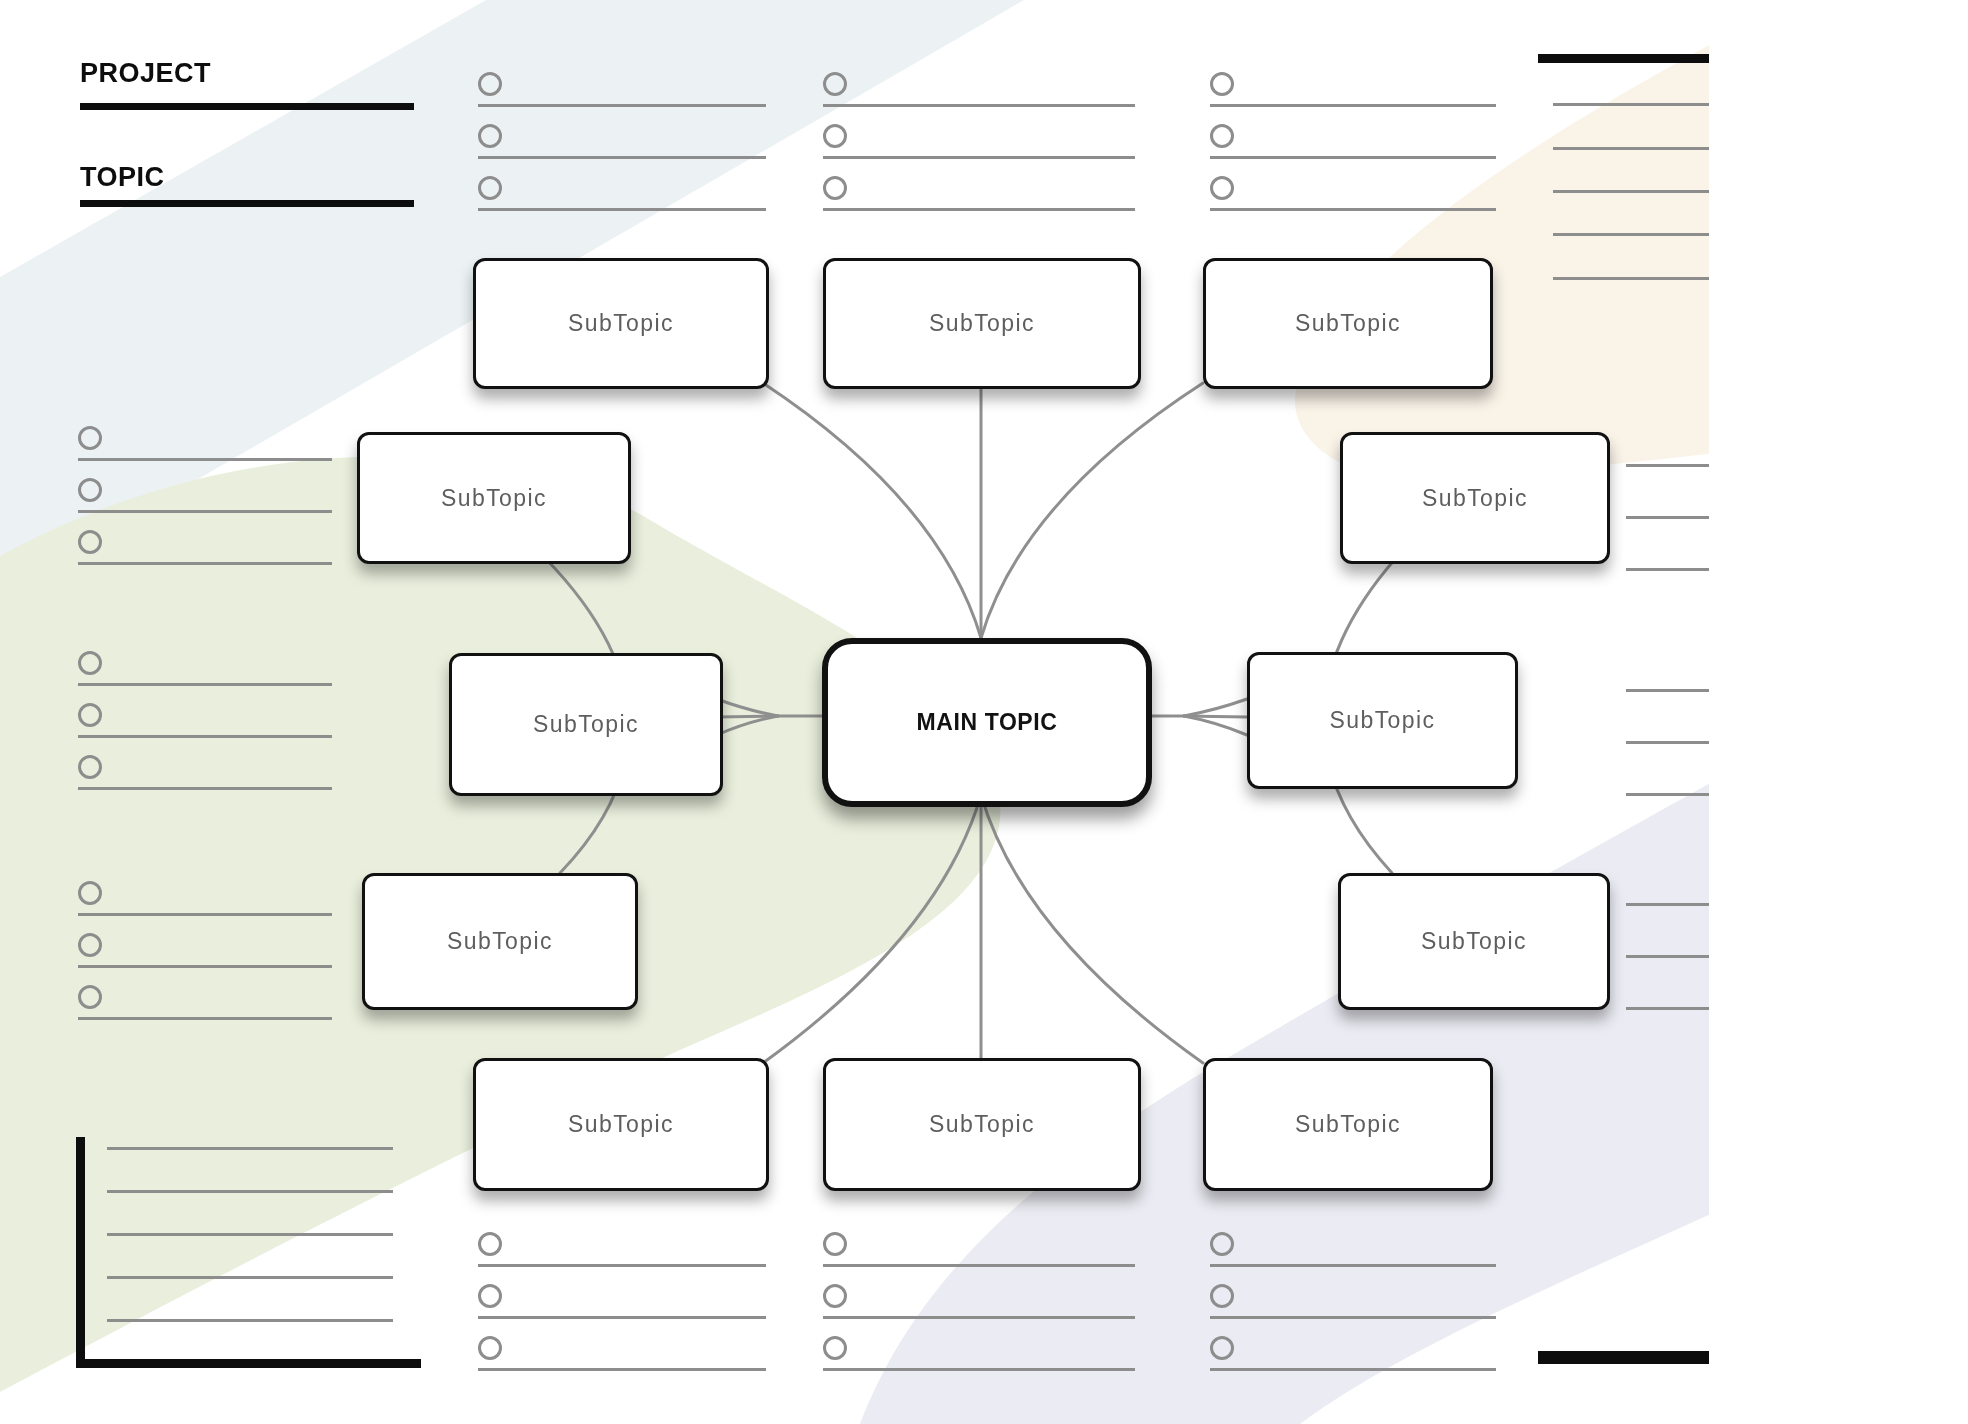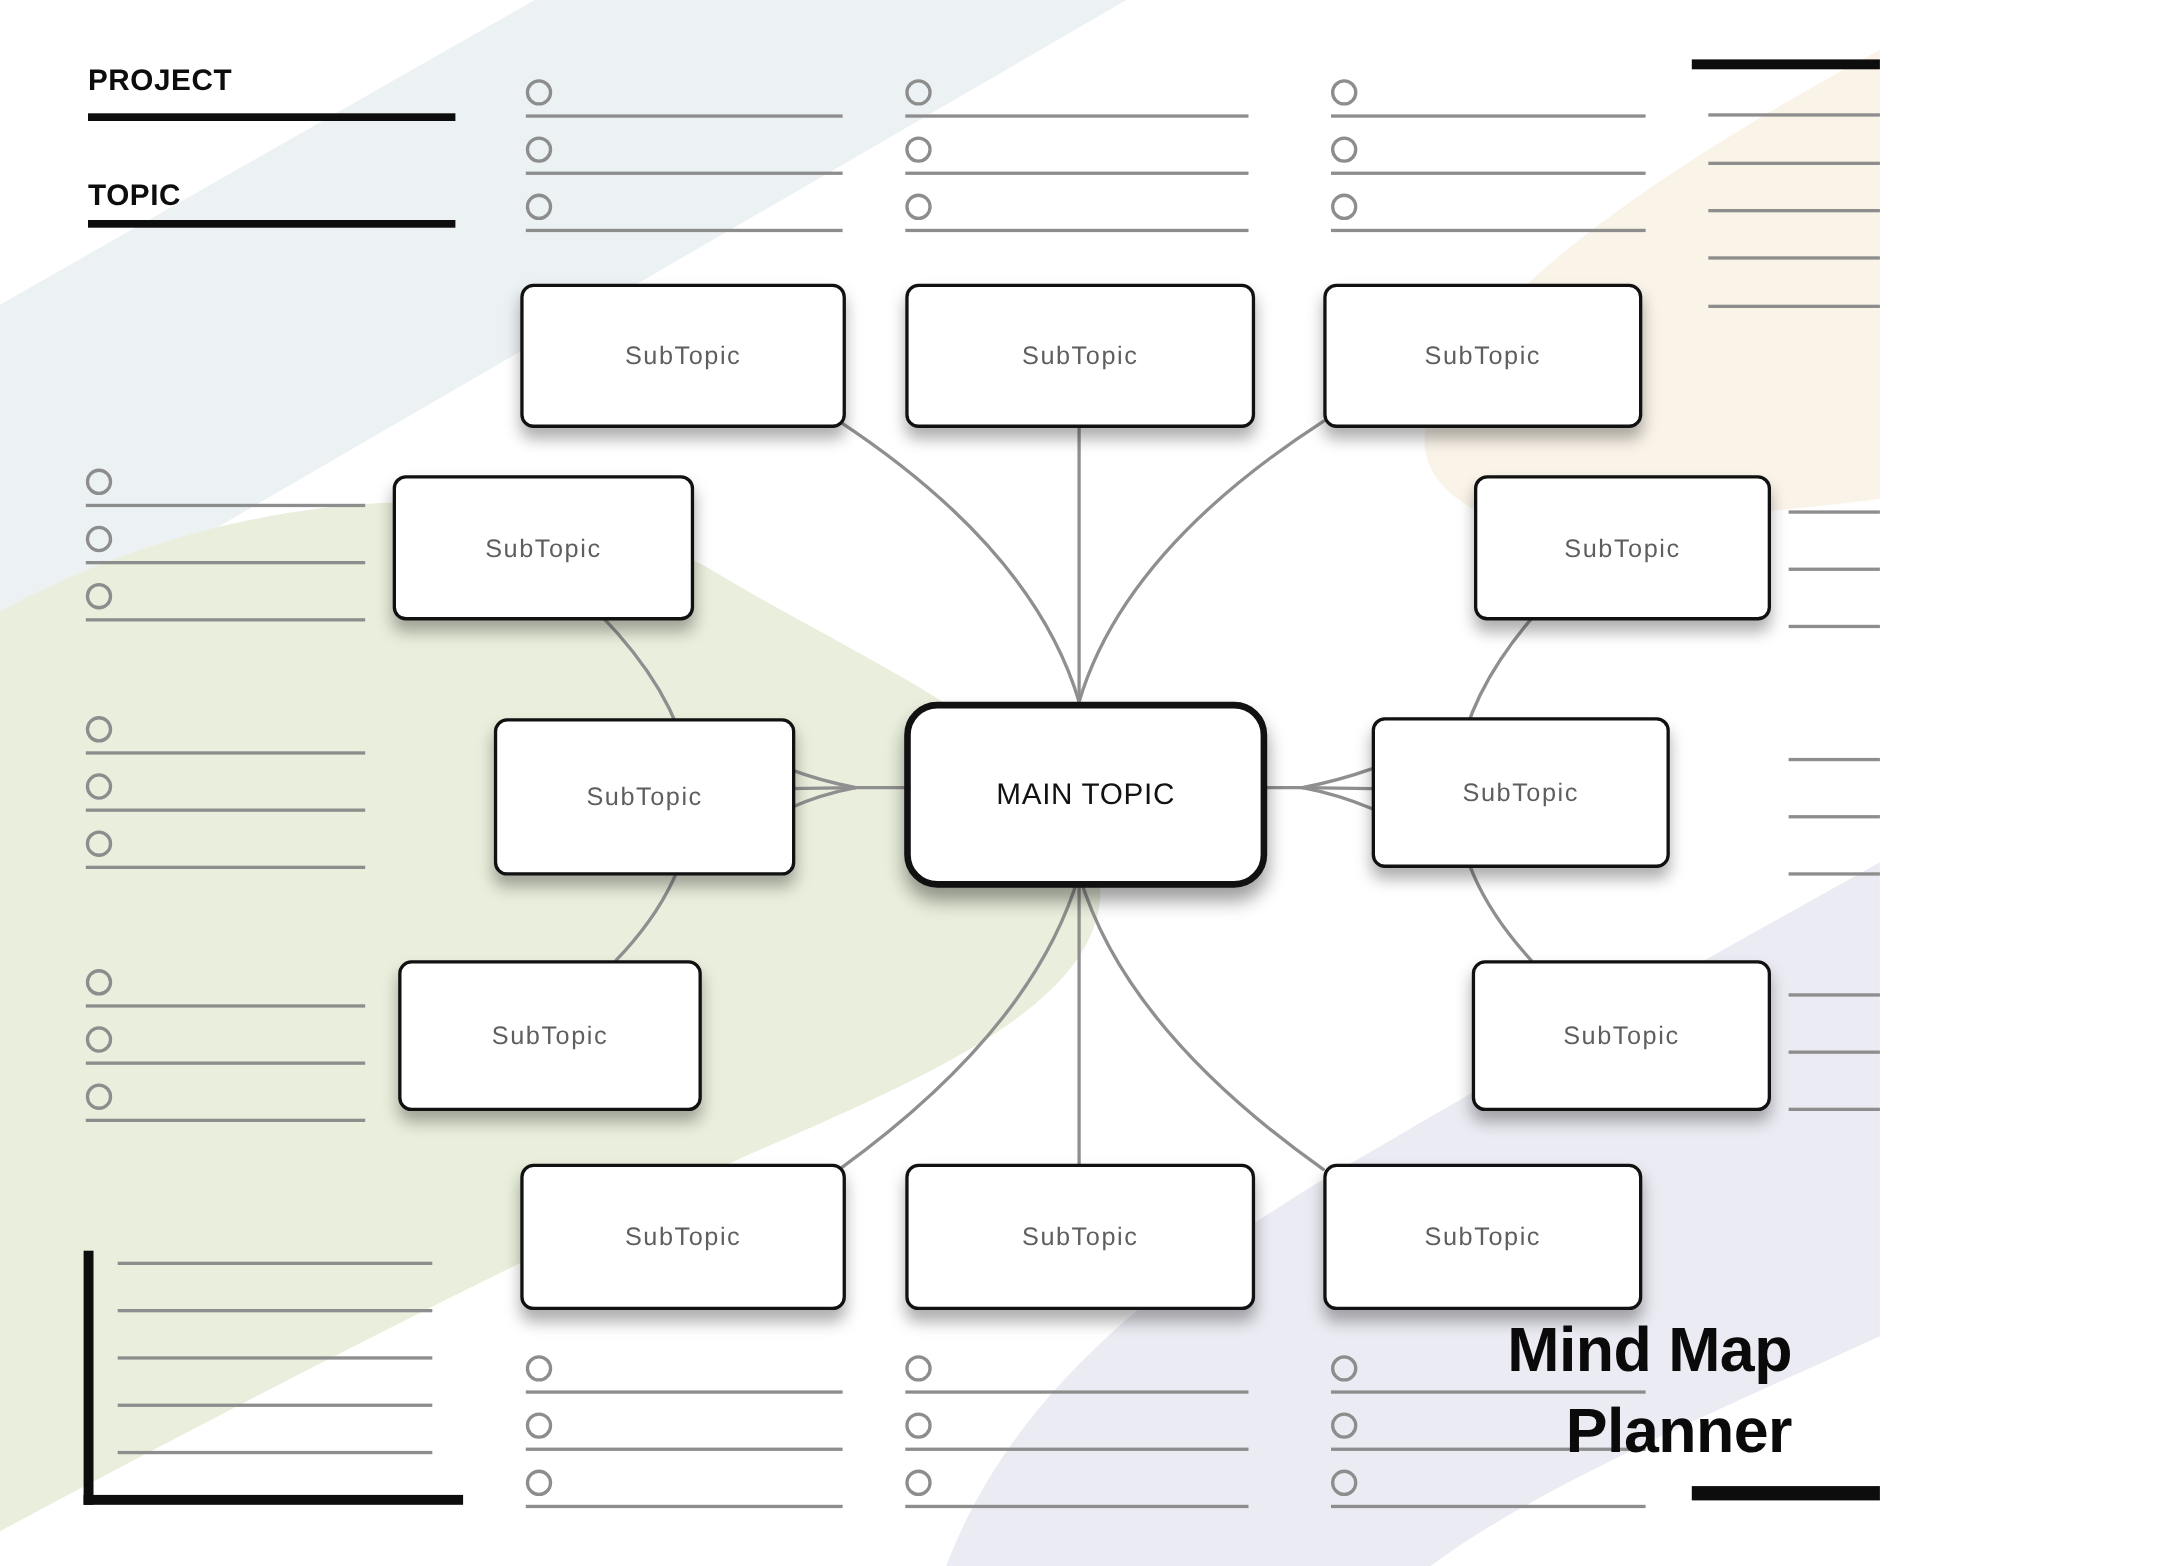--- a/index.html
+++ b/index.html
@@ -12,21 +12,21 @@
   svg.wires{z-index:1;}
 
   
   .node{
     position:absolute;background:#ffffff;border:3px solid #111111;border-radius:12px;
     display:flex;align-items:center;justify-content:center;
     box-shadow:0 10px 14px rgba(25,25,25,.35);z-index:3;
   }
   .node.main{border-width:6px;border-radius:30px;box-shadow:0 12px 16px rgba(25,25,25,.42);}
   .node .lbl{color:#5e5e5e;font-size:23px;letter-spacing:1.4px;}
-  .node.main .lbl{color:#121212;font-size:27px;font-weight:400;letter-spacing:.6px;}
+  .node.main .lbl{color:#121212;font-size:23px;font-weight:700;letter-spacing:.6px;}
 
   
   .clg{position:absolute;z-index:2;}
   .cli{position:relative;height:52px;}
   .dot{
     position:absolute;left:0;bottom:11px;width:24px;height:24px;box-sizing:border-box;
     border:3px solid #8d8d8d;border-radius:50%;background:transparent;
   }
   .clg.r .dot{left:auto;right:0;}
   .ln{position:absolute;left:0;right:0;bottom:0;height:3px;background:#8d8d8d;}
@@ -309,19 +309,15 @@
   <div class="node" style="left:473px;top:1058px;width:290px;height:127px;">
     <span class="lbl">SubTopic</span>
   </div>
   <div class="node" style="left:823px;top:1058px;width:312px;height:127px;">
     <span class="lbl">SubTopic</span>
   </div>
   <div class="node" style="left:1203px;top:1058px;width:284px;height:127px;">
     <span class="lbl">SubTopic</span>
   </div>
 
-  <div class="title">
-    <div>Mind Map</div>
-    <div>Planner</div>
-  </div>
   <div class="bar" style="left:1538px;top:1351px;width:350px;height:13px;"></div>
 
 </div>
 
 </body></html>

